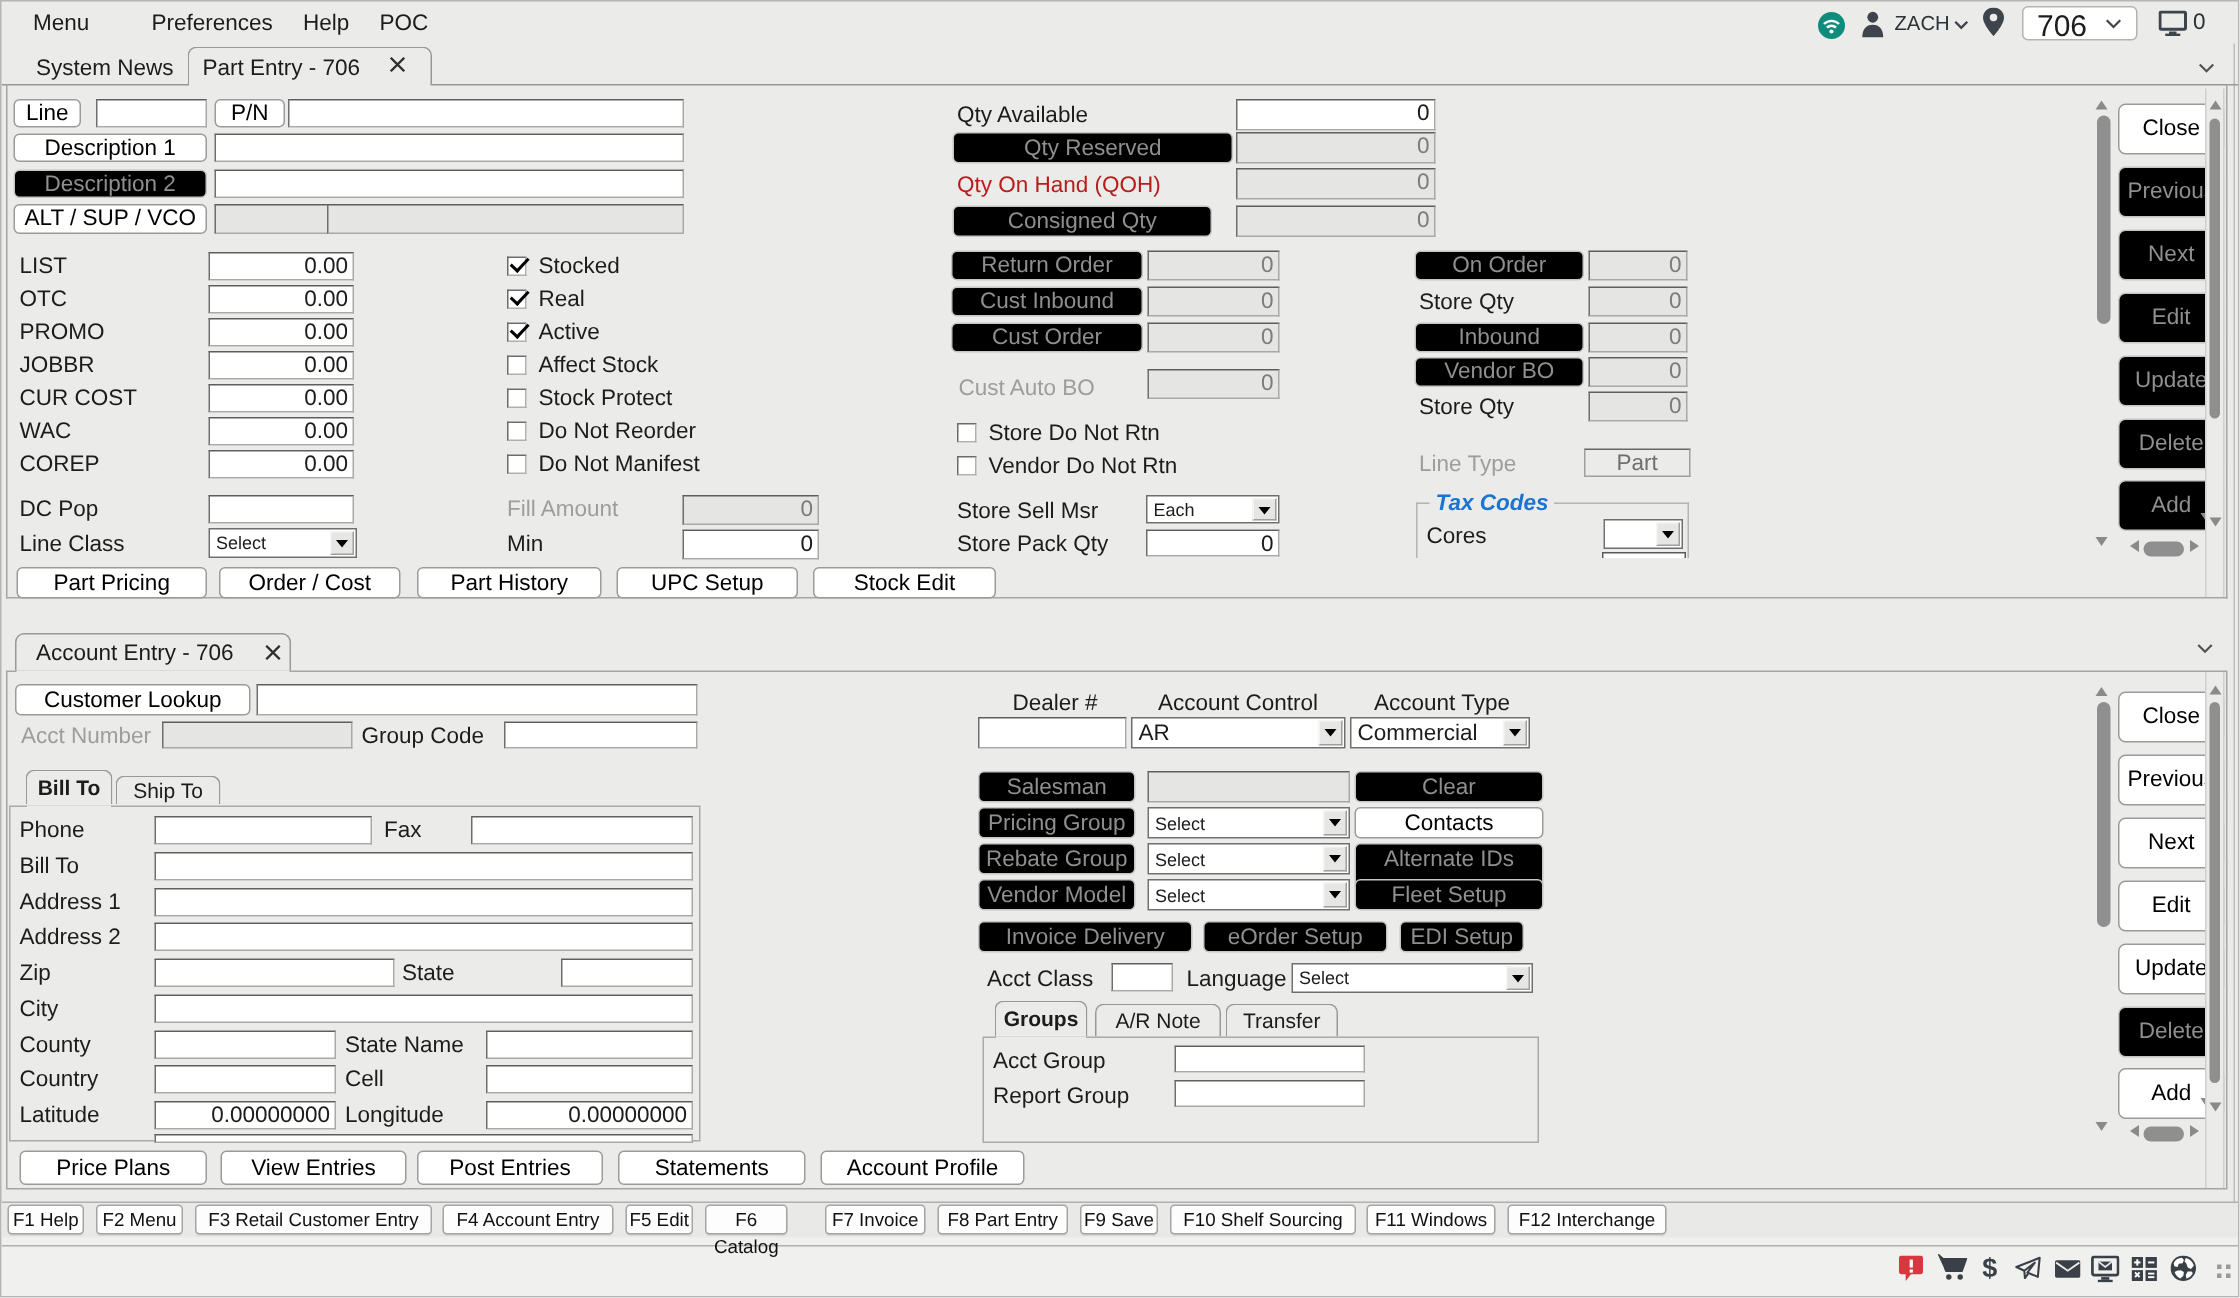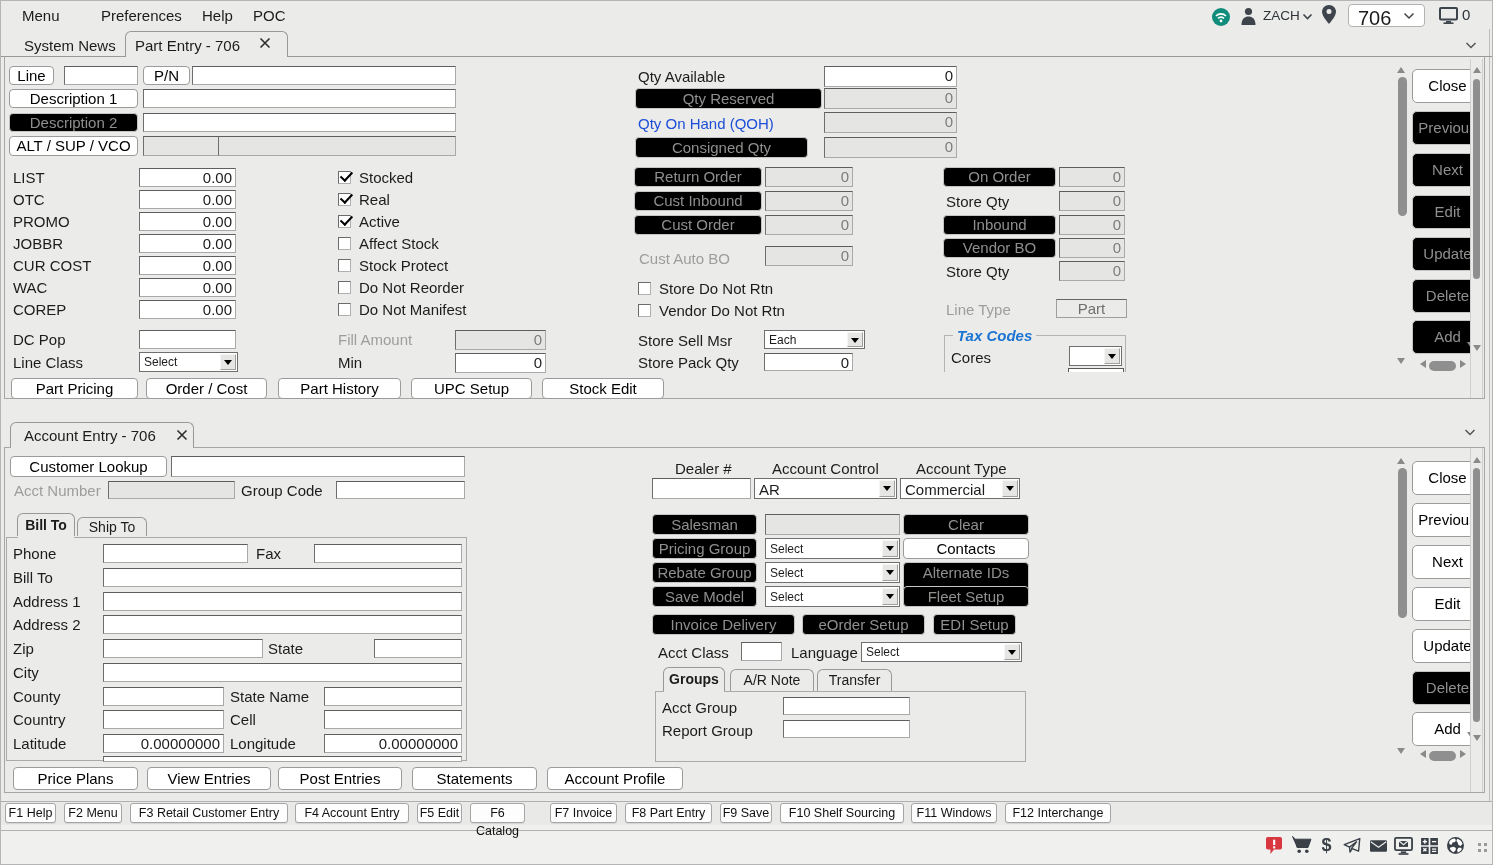--- a/index.html
+++ b/index.html
@@ -1,19 +1,19 @@
 <!DOCTYPE html>
 <html><head><meta charset="utf-8"><style>
 html,body{margin:0;padding:0}
 #app{position:relative;width:1493px;height:865px;background:#ebebea;font-family:"Liberation Sans",sans-serif;font-size:15px;color:#1c1c1c;overflow:hidden;box-sizing:border-box;border:1px solid #b5b5b5}
 #app *{box-sizing:border-box}
 .ab{position:absolute}
 .lbl{position:absolute;white-space:nowrap}
 .g{color:#9d9d9c}
-.g2{color:#1d4ed8}
+.g2{color:#b91c1c}
 .inp{position:absolute;background:#fff;border:1px solid #8a8a8a;border-top-color:#5e5e5e;border-left-color:#6e6e6e;border-bottom-color:#a9a9a9;border-right-color:#a9a9a9;text-align:right;padding-right:3px;overflow:hidden;white-space:nowrap}
 .inp.l{text-align:left;padding-left:3px}
 .inp.d{background:#e5e5e4;color:#7c7c7b}
 .btn{position:absolute;background:#fff;border:1px solid #9b9b9b;border-radius:4px;text-align:center;color:#000;overflow:hidden;white-space:nowrap}
 .btn.d{background:#000000;border-color:#c5c5c4;color:#8f8f8e}
 .cb{position:absolute;width:13px;height:13px;background:#fff;border:1px solid #b0b0b0;border-top-color:#6b6b6b;border-left-color:#6b6b6b}
 .cb.c::after{content:"";position:absolute;left:3.5px;top:-3px;width:4.5px;height:10px;border-right:2.4px solid #000;border-bottom:2.4px solid #000;transform:rotate(43deg)}
 .combo{position:absolute;background:#fff;border:1px solid #6f6f6f;font-size:12px;overflow:hidden}
 .combo .t{position:absolute;left:4px;top:50%;transform:translateY(-50%);white-space:nowrap}
 .combo.big{font-size:15px}
@@ -150,21 +150,21 @@
     <div class="inp d" style="left:764px;top:190px;width:88px;height:20px">0</div>
 <div class="btn d" style="left:633px;top:214px;width:128px;height:20px;line-height:18px">Cust Order</div>
     <div class="inp d" style="left:764px;top:214px;width:88px;height:20px">0</div>
 <div class="lbl g" style="left:638px;top:249px">Cust Auto BO</div>
     <div class="inp d" style="left:764px;top:245px;width:88px;height:20px">0</div>
 <div class="cb" style="left:637px;top:281px"></div>
     <div class="lbl" style="left:658px;top:279px">Store Do Not Rtn</div>
 <div class="cb" style="left:637px;top:303px"></div>
     <div class="lbl" style="left:658px;top:301px">Vendor Do Not Rtn</div>
 <div class="lbl" style="left:637px;top:331px">Store Sell Msr</div>
-<div class="combo" style="left:763px;top:329px;width:101px;height:19px">
+<div class="combo" style="left:763px;top:329px;width:89px;height:19px">
       <span class="t">Each</span>
       <span class="b"></span>
     </div>
 <div class="lbl" style="left:637px;top:353px">Store Pack Qty</div>
     <div class="inp" style="left:763px;top:352px;width:89px;height:18px">0</div>
 
 <div class="btn d" style="left:942px;top:166px;width:113px;height:20px;line-height:18px">On Order</div>
     <div class="inp d" style="left:1058px;top:166px;width:66px;height:20px">0</div>
 <div class="lbl" style="left:945px;top:192px">Store Qty</div>
     <div class="inp d" style="left:1058px;top:190px;width:66px;height:20px">0</div>
@@ -278,21 +278,21 @@
       <span class="t">Select</span>
       <span class="b"></span>
     </div>
 <div class="btn" style="left:902px;top:537px;width:126px;height:21px;line-height:19px">Contacts</div>
 <div class="btn d" style="left:651px;top:561px;width:105px;height:21px;line-height:19px">Rebate Group</div>
 <div class="combo" style="left:764px;top:561px;width:135px;height:21px">
       <span class="t">Select</span>
       <span class="b"></span>
     </div>
 <div class="btn d" style="left:902px;top:561px;width:126px;height:33px;line-height:19px">Alternate IDs</div>
-<div class="btn d" style="left:651px;top:585px;width:105px;height:21px;line-height:19px">Save Model</div>
+<div class="btn d" style="left:651px;top:585px;width:105px;height:21px;line-height:19px">Vendor Model</div>
 <div class="combo" style="left:764px;top:585px;width:135px;height:21px">
       <span class="t">Select</span>
       <span class="b"></span>
     </div>
 <div class="btn d" style="left:902px;top:585px;width:126px;height:21px;line-height:19px">Fleet Setup</div>
 <div class="btn d" style="left:651px;top:613px;width:143px;height:21px;line-height:19px">Invoice Delivery</div>
 <div class="btn d" style="left:801px;top:613px;width:123px;height:21px;line-height:19px">eOrder Setup</div>
 <div class="btn d" style="left:932px;top:613px;width:83px;height:21px;line-height:19px">EDI Setup</div>
 <div class="lbl" style="left:657px;top:643px">Acct Class</div>
 <div class="inp l" style="left:740px;top:641px;width:41px;height:19px"></div>

